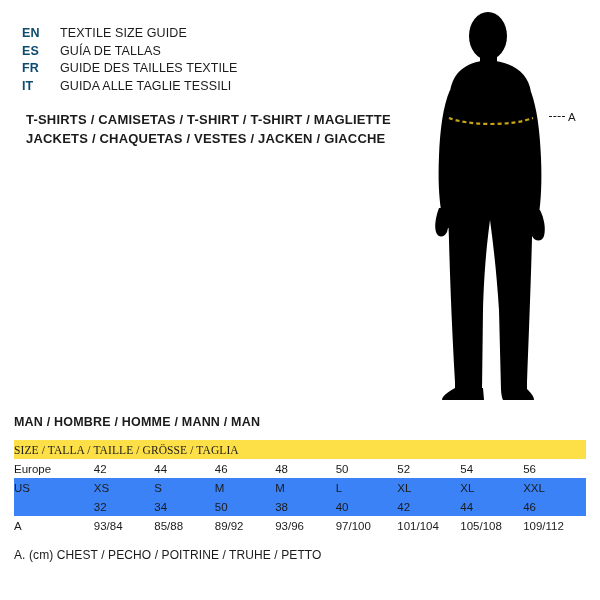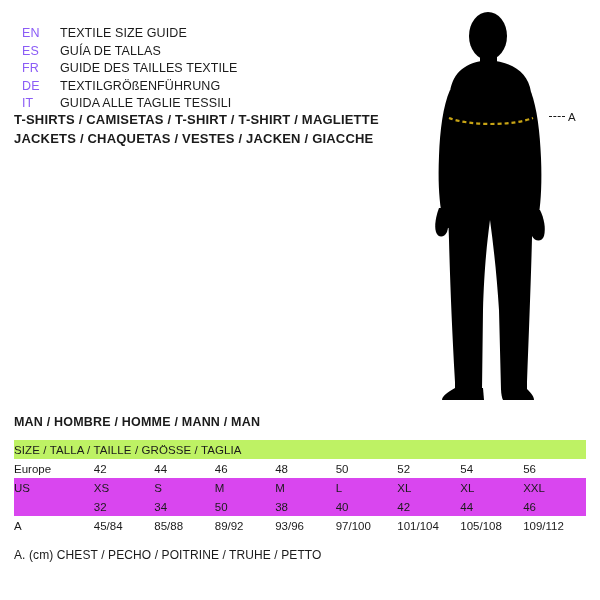--- a/index.html
+++ b/index.html
@@ -31,41 +31,43 @@
   .lang-row {
     display: flex;
     align-items: baseline;
     height: 17.5px;
     font-size: 12.5px;
     letter-spacing: 0.1px;
   }
   .lang-code {
     width: 38px;
     flex: 0 0 38px;
-    color: #8b5cf6;
+    color: #0c4a6e;
+    font-weight: bold;
   }
   .lang-text {
     color: #1b1b1b;
     white-space: nowrap;
     margin-top: 12px;
   }
 
   
   .cat-block {
     position: absolute;
     left: 14px;
     top: 110px;
     width: 400px;
   }
   .cat-line {
     font-size: 13px;
     font-weight: bold;
     letter-spacing: 0.2px;
     line-height: 19px;
     white-space: nowrap;
+    margin-left: 12px;
   }
 
   
   .figure-wrap {
     position: absolute;
     left: 400px;
     top: 10px;
     width: 200px;
     height: 400px;
   }
@@ -106,24 +108,25 @@
     border-collapse: collapse;
     font-size: 11.5px;
   }
   table.size-table td {
     padding: 0;
     height: 19px;
     vertical-align: middle;
     white-space: nowrap;
   }
   .row-head {
-    background: #bef264;
+    background: #fde047;
+    font-family: Liberation Serif, serif;
   }
   .row-alt {
-    background: #d946ef;
+    background: #3b82f6;
     margin-left: 6px;
   }
   .row-plain {
     background: #ffffff;
   }
   .cell-label {
     padding-left: 4px;
     width: 90px;
   }
   .cell-val {
@@ -154,24 +157,20 @@
       <span class="lang-code">EN</span>
       <span class="lang-text">TEXTILE SIZE GUIDE</span>
     </div>
     <div class="lang-row">
       <span class="lang-code">ES</span>
       <span class="lang-text">GUÍA DE TALLAS</span>
     </div>
     <div class="lang-row">
       <span class="lang-code">FR</span>
       <span class="lang-text">GUIDE DES TAILLES TEXTILE</span>
-    </div>
-    <div class="lang-row">
-      <span class="lang-code">DE</span>
-      <span class="lang-text">TEXTILGRÖßENFÜHRUNG</span>
     </div>
     <div class="lang-row">
       <span class="lang-code">IT</span>
       <span class="lang-text">GUIDA ALLE TAGLIE TESSILI</span>
     </div>
   </div>
 
   <div class="cat-block">
     <div class="cat-line">T-SHIRTS / CAMISETAS / T-SHIRT / T-SHIRT / MAGLIETTE</div>
     <div class="cat-line">JACKETS / CHAQUETAS / VESTES / JACKEN / GIACCHE</div>
@@ -268,21 +267,21 @@
         <td class="cell-val">34</td>
         <td class="cell-val">50</td>
         <td class="cell-val">38</td>
         <td class="cell-val">40</td>
         <td class="cell-val">42</td>
         <td class="cell-val">44</td>
         <td class="cell-val">46</td>
       </tr>
       <tr class="row-plain">
         <td class="cell-label">A</td>
-        <td class="cell-val">45/84</td>
+        <td class="cell-val">93/84</td>
         <td class="cell-val">85/88</td>
         <td class="cell-val">89/92</td>
         <td class="cell-val">93/96</td>
         <td class="cell-val">97/100</td>
         <td class="cell-val">101/104</td>
         <td class="cell-val">105/108</td>
         <td class="cell-val">109/112</td>
       </tr>
     </tbody>
   </table>

